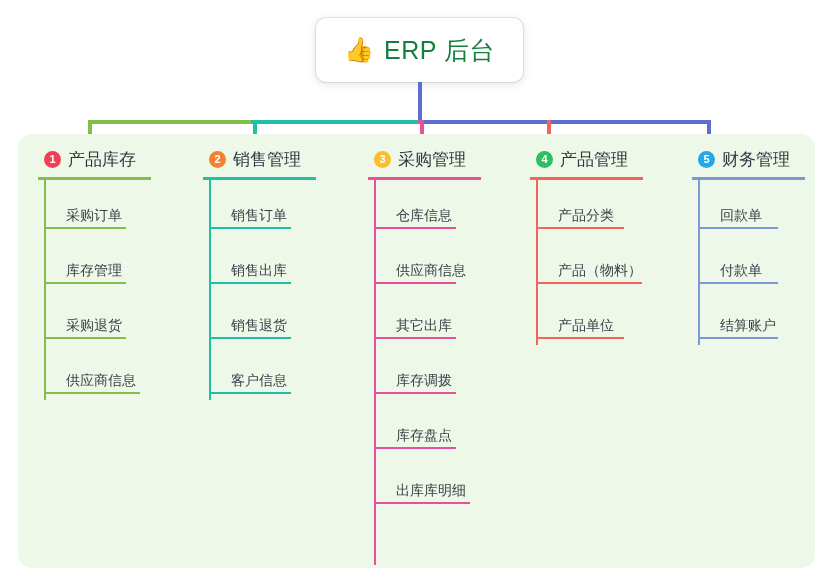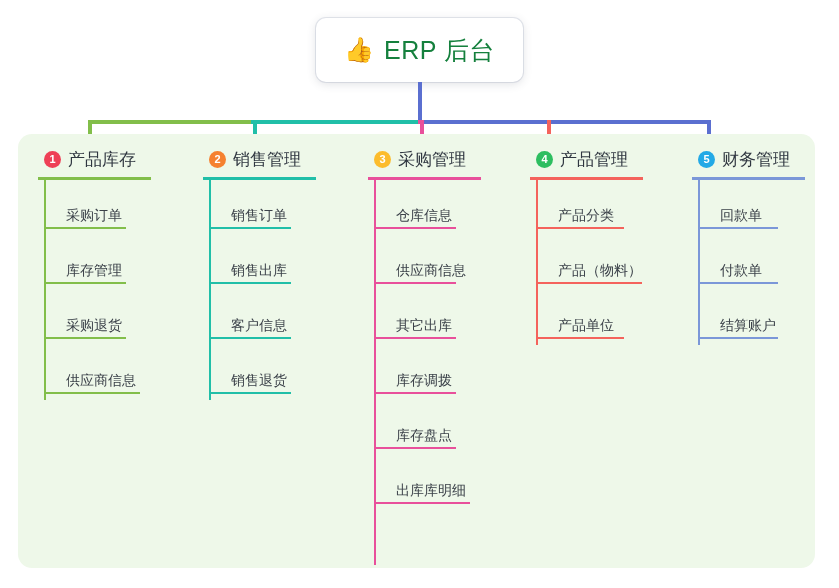--- a/index.html
+++ b/index.html
@@ -197,25 +197,25 @@
           <div class="trunk" style="height: 220px; background: rgb(33, 191, 168);"></div>
           <div class="leaf">
             <span class="leaf-label">销售订单</span>
             <div class="leaf-rule" style="width: 82px; background: rgb(33, 191, 168);"></div>
           </div>
           <div class="leaf">
             <span class="leaf-label">销售出库</span>
             <div class="leaf-rule" style="width: 82px; background: rgb(33, 191, 168);"></div>
           </div>
           <div class="leaf">
+            <span class="leaf-label">销售退货</span>
+            <div class="leaf-rule" style="width: 82px; background: rgb(33, 191, 168);"></div>
+          </div>
+          <div class="leaf">
             <span class="leaf-label">客户信息</span>
-            <div class="leaf-rule" style="width: 82px; background: rgb(33, 191, 168);"></div>
-          </div>
-          <div class="leaf">
-            <span class="leaf-label">销售退货</span>
             <div class="leaf-rule" style="width: 82px; background: rgb(33, 191, 168);"></div>
           </div>
         </div>
       </div>
       <div class="col" style="left: 368px;">
         <div class="col-head">
           <span class="badge" style="background: rgb(252, 188, 44);">3</span>
           <span class="col-title">采购管理</span>
         </div>
         <div class="col-rule" style="width: 113px; background: rgb(232, 80, 155);"></div>

